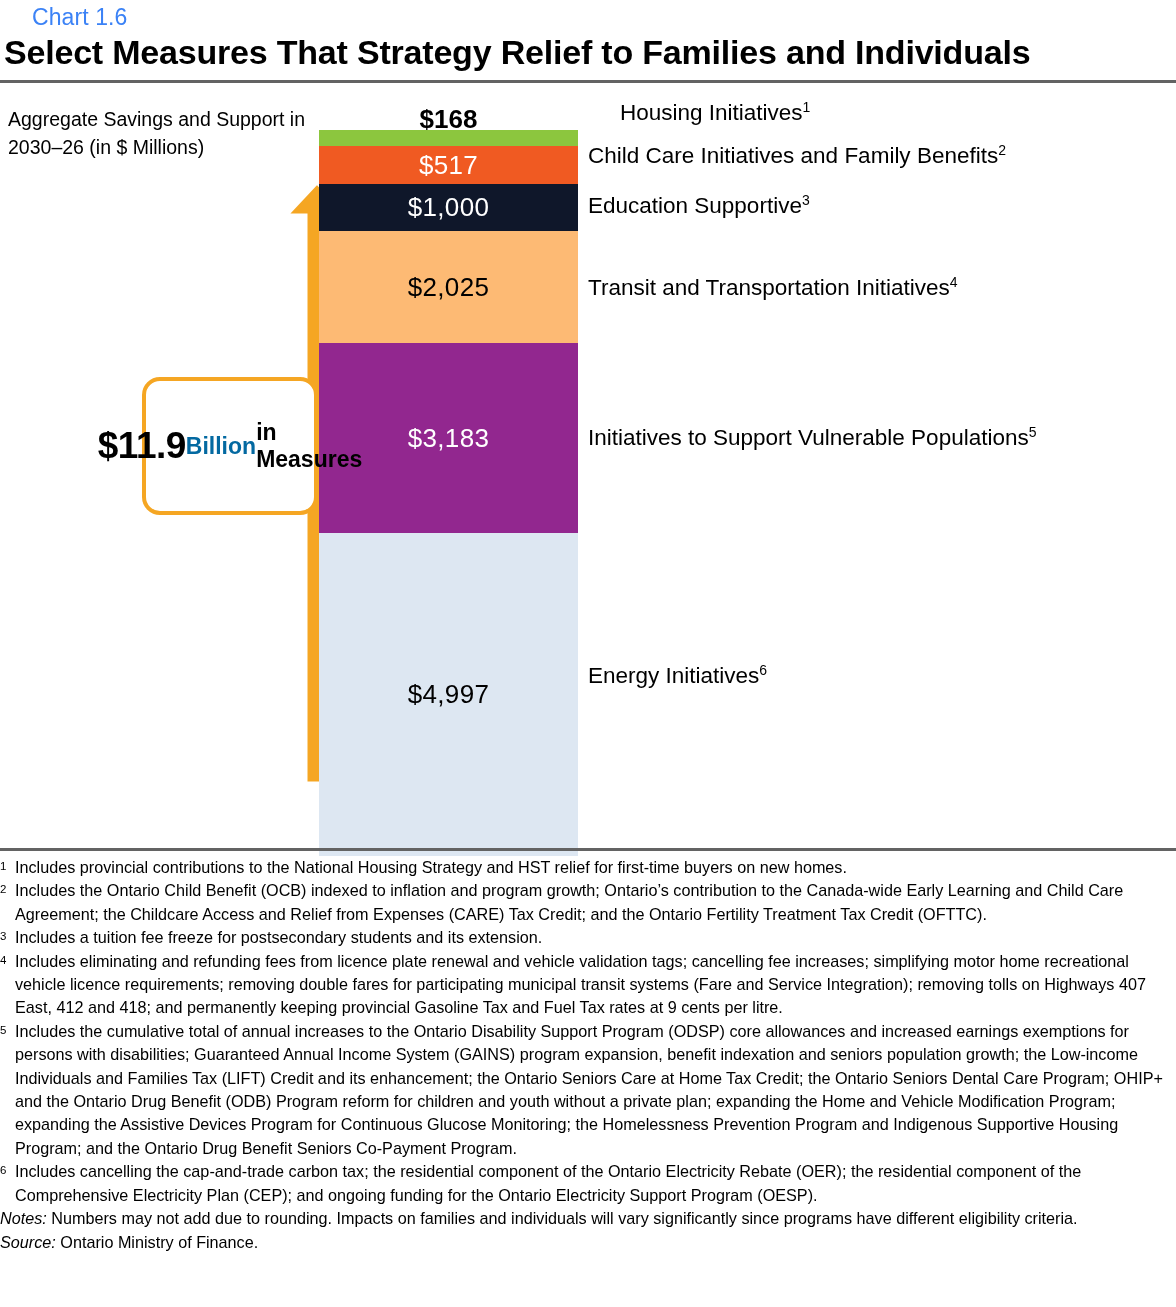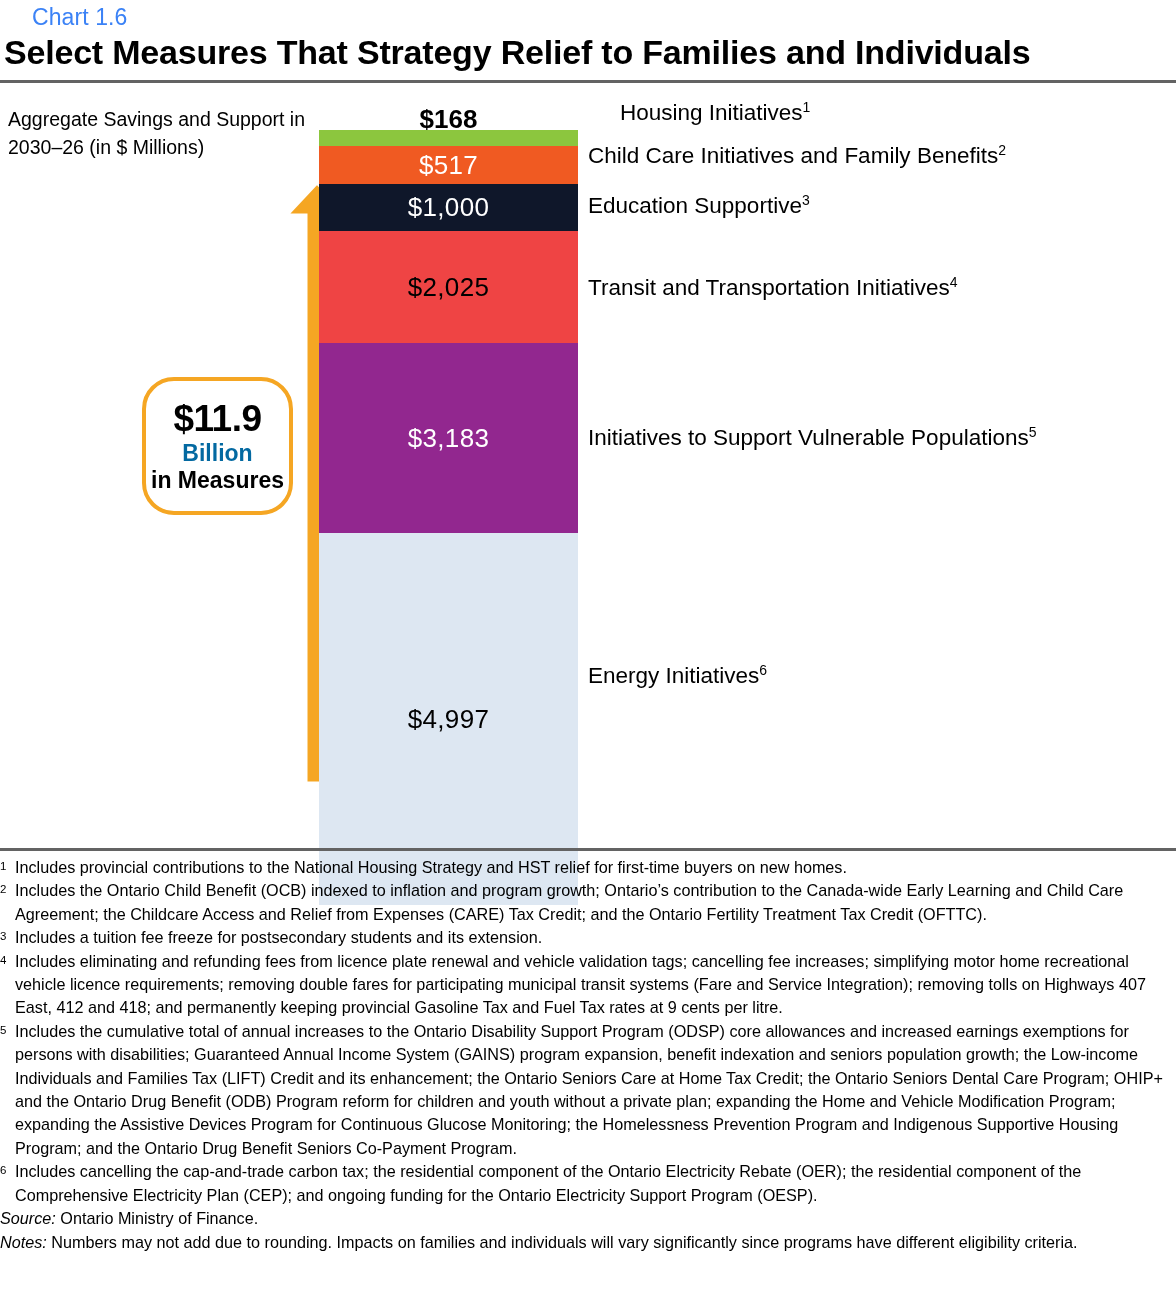--- a/index.html
+++ b/index.html
@@ -116,28 +116,27 @@
     top: 183px;
     width: 60px;
     height: 600px;
   }
 
   
   #callout {
     position: absolute;
     left: 142px;
     top: 377px;
-    width: 151px;
+    width: 176px;
     height: 138px;
     border: 4px solid #F5A623;
-    border-radius: 32px;
+    border-radius: 18px;
     background: #ffffff;
     box-sizing: border-box;
     display: flex;
-    flex-direction: column;
     align-items: center;
     justify-content: center;
     z-index: 5;
   }
   #callout-amount {
     font-size: 37px;
     font-weight: bold;
     letter-spacing: -0.5px;
     line-height: 42px;
     color: #000;
@@ -216,29 +215,29 @@
   <div class="bar-seg" style="top:130px; height:23px; background:#8CC63E;"></div>
 
   <div class="bar-seg" style="top:146px; height:38px; background:#F05A22;">
     <span class="seg-value light">$517</span>
   </div>
 
   <div class="bar-seg" style="top:184px; height:47px; background:#0f172a;">
     <span class="seg-value light">$1,000</span>
   </div>
 
-  <div class="bar-seg" style="top:231px; height:112px; background:#ef4444;">
+  <div class="bar-seg" style="top:231px; height:112px; background:#fdba74;">
     <span class="seg-value dark">$2,025</span>
   </div>
 
   <div class="bar-seg" style="top:343px; height:190px; background:#92278F;">
     <span class="seg-value light">$3,183</span>
   </div>
 
-  <div class="bar-seg" style="top:533px; height:372px; background:#DDE7F2;">
+  <div class="bar-seg" style="top:533px; height:323px; background:#DDE7F2;">
     <span class="seg-value dark">$4,997</span>
   </div>
 
   <div class="cat-label" style="top:100px;margin-left:32px;">
     <span>Housing Initiatives</span><sup>1</sup>
   </div>
   <div class="cat-label" style="top:143px;">
     <span>Child Care Initiatives and Family Benefits</span><sup>2</sup>
   </div>
   <div class="cat-label" style="top:193px;">
@@ -288,21 +287,21 @@
     <span class="marker">5</span>
     <span class="note-text">Includes the cumulative total of annual increases to the Ontario Disability Support Program (ODSP) core allowances and increased earnings exemptions for persons with disabilities; Guaranteed Annual Income System (GAINS) program expansion, benefit indexation and seniors population growth; the Low-income Individuals and Families Tax (LIFT) Credit and its enhancement; the Ontario Seniors Care at Home Tax Credit; the Ontario Seniors Dental Care Program; OHIP+ and the Ontario Drug Benefit (ODB) Program reform for children and youth without a private plan; expanding the Home and Vehicle Modification Program; expanding the Assistive Devices Program for Continuous Glucose Monitoring; the Homelessness Prevention Program and Indigenous Supportive Housing Program; and the Ontario Drug Benefit Seniors Co-Payment Program.</span>
   </div>
 
   <div class="note">
     <span class="marker">6</span>
     <span class="note-text">Includes cancelling the cap-and-trade carbon tax; the residential component of the Ontario Electricity Rebate (OER); the residential component of the Comprehensive Electricity Plan (CEP); and ongoing funding for the Ontario Electricity Support Program (OESP).</span>
   </div>
 
   <div class="note note-plain">
+    <i>Notes:</i>
+    <span>Numbers may not add due to rounding. Impacts on families and individuals will vary significantly since programs have different eligibility criteria.</span>
+  </div>
+
+  <div class="note note-plain">
     <i>Source:</i>
     <span>Ontario Ministry of Finance.</span>
   </div>
-
-  <div class="note note-plain">
-    <i>Notes:</i>
-    <span>Numbers may not add due to rounding. Impacts on families and individuals will vary significantly since programs have different eligibility criteria.</span>
-  </div>
 </div>
 
 </body></html>

